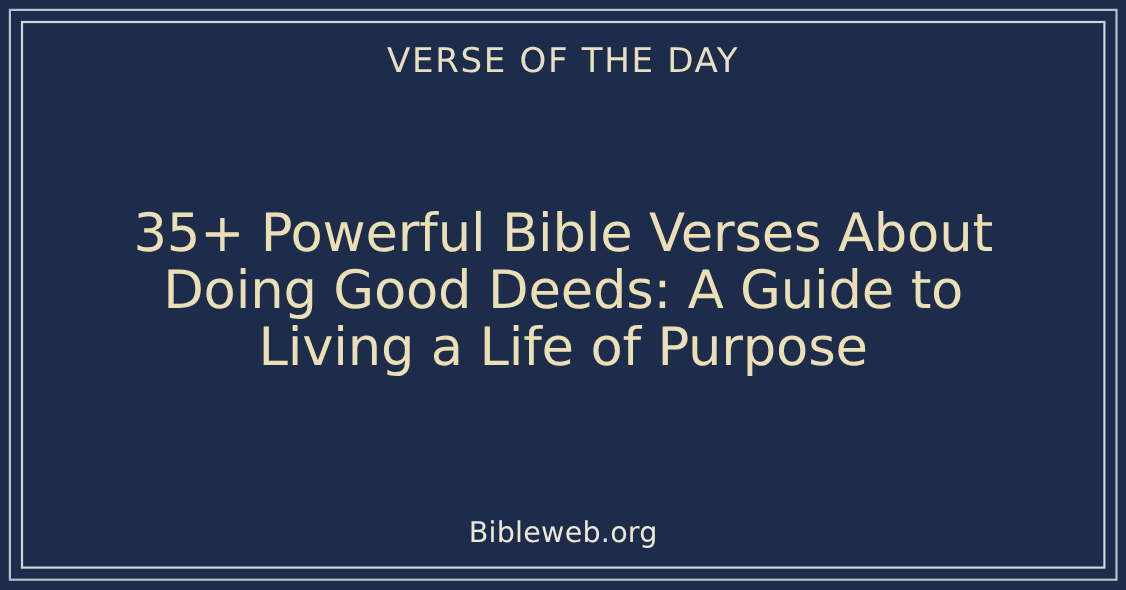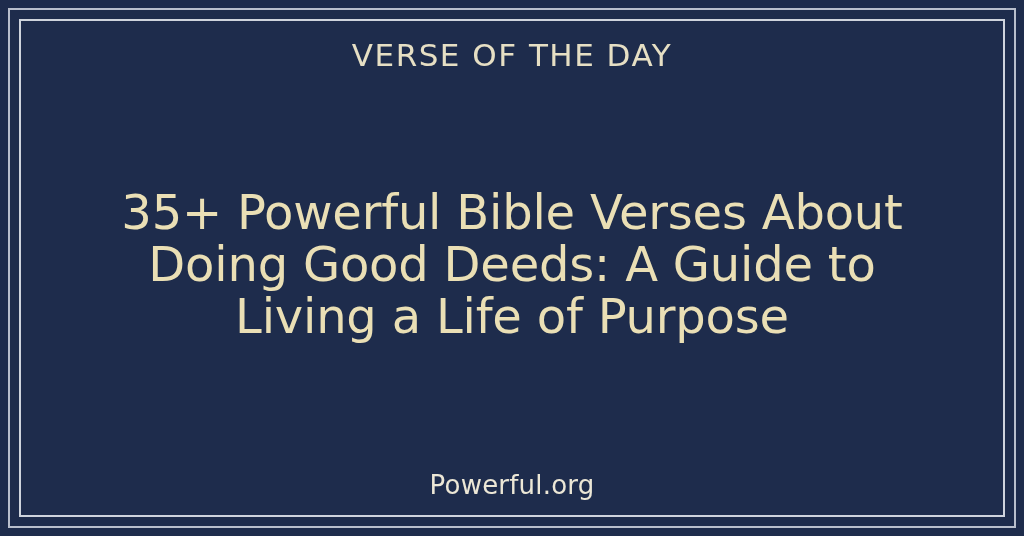--- a/index.html
+++ b/index.html
@@ -113,16 +113,16 @@
   <div class="frame-inner"></div>
 
   <div class="content">
 
     <div class="kicker">VERSE OF THE DAY</div>
 
     <div class="title-wrap">
       <h1 class="headline">35+ Powerful Bible Verses About Doing Good Deeds: A Guide to Living a Life of Purpose</h1>
     </div>
 
-    <div class="footer">Powerful.org</div>
+    <div class="footer">Bibleweb.org</div>
 
   </div>
 </div>
 
 </body></html>

